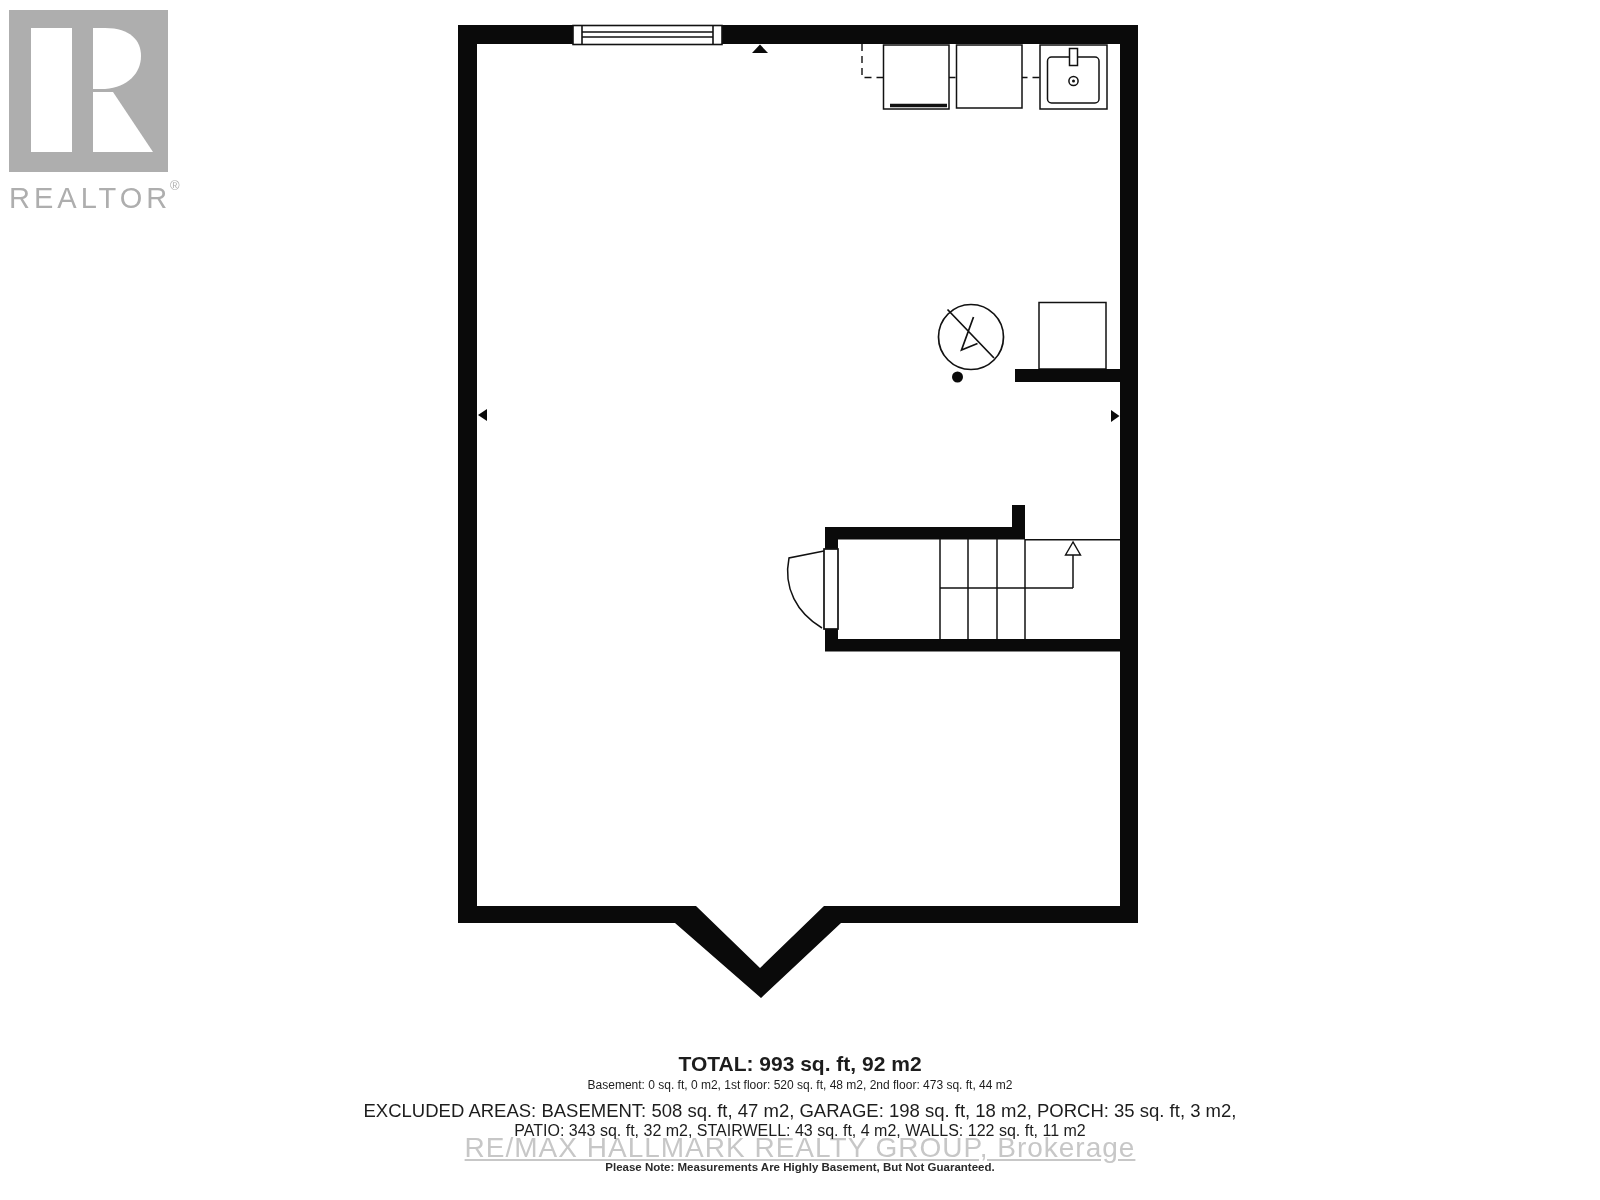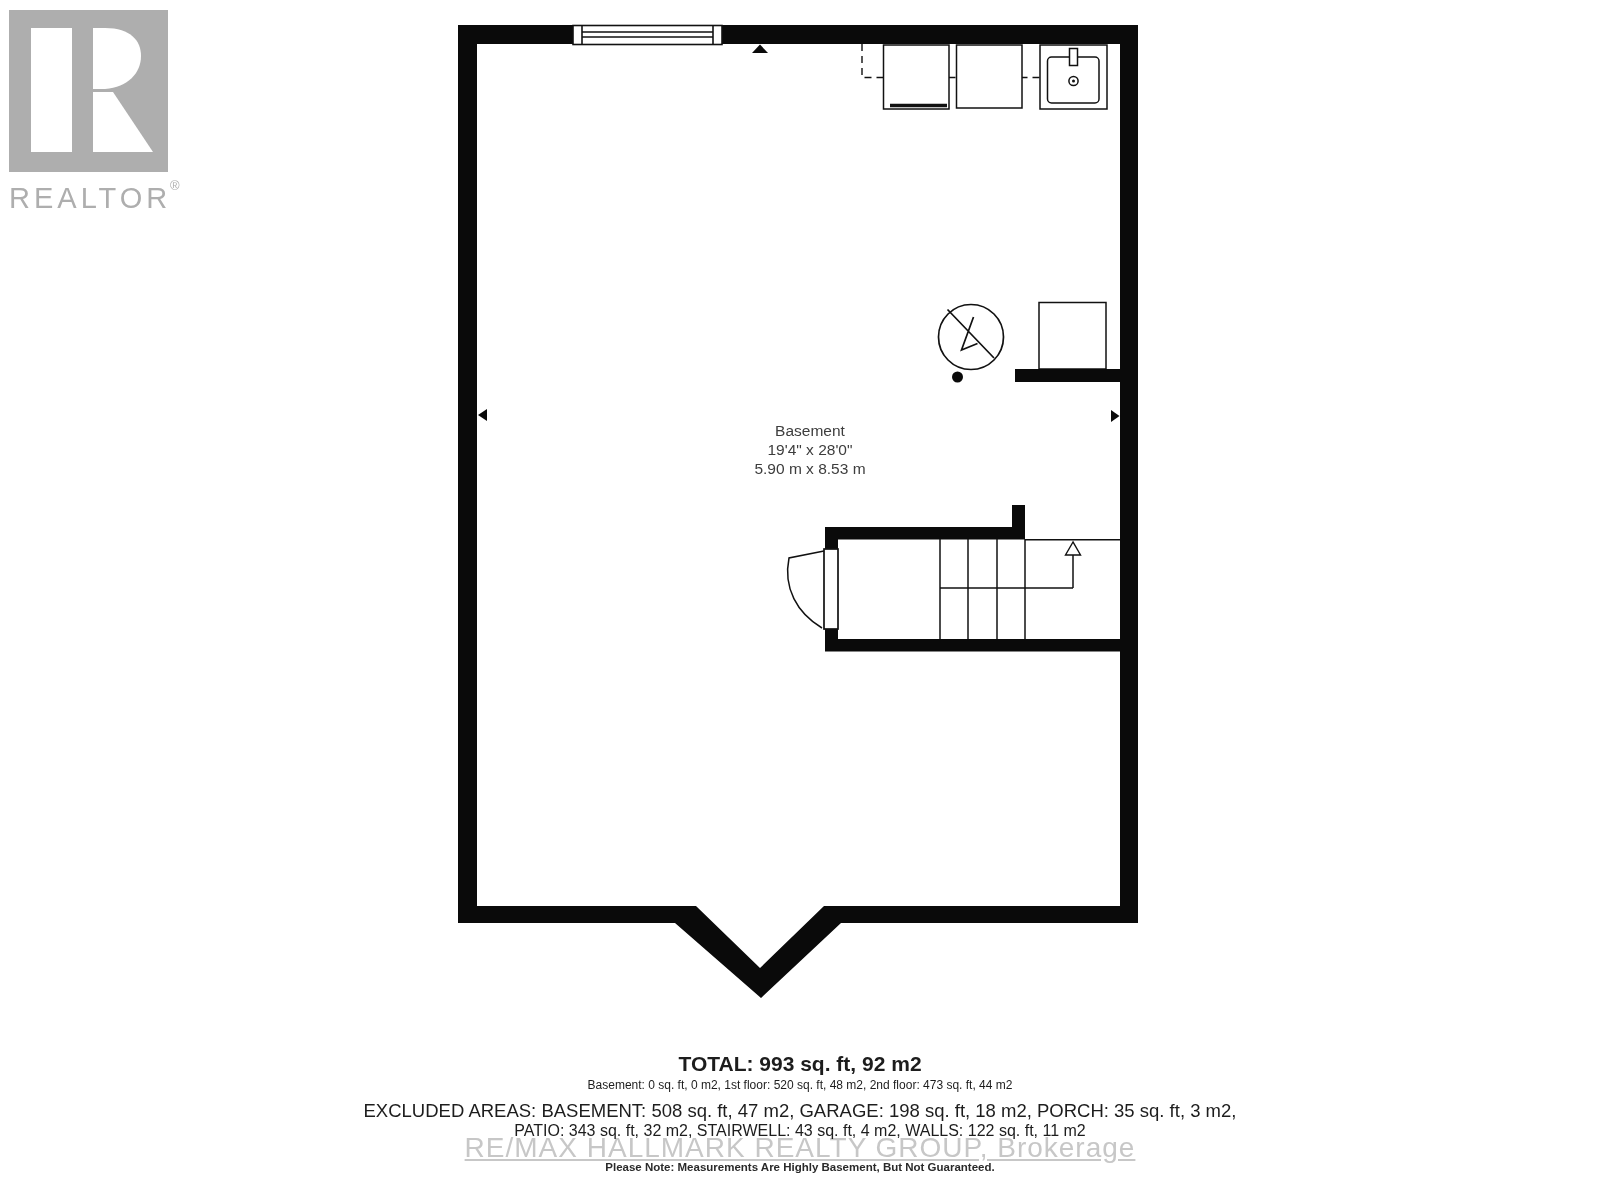--- a/index.html
+++ b/index.html
@@ -101,25 +101,20 @@
     <polygon points="760,44.5 752,53 768,53" fill="#0a0a0a"></polygon>
     <polygon points="478,415 487,409 487,421" fill="#0a0a0a"></polygon>
     <polygon points="1119.5,416 1111,410 1111,422" fill="#0a0a0a"></polygon>
 
     <g>
       <polygon points="1509,1116 1547,1153 1513,1141 1494,1153" fill="#141414"></polygon>
       <text x="1548" y="1161" font-size="15" fill="#141414" transform="rotate(-52 1553 1152)">N</text>
     </g>
   </svg>
 
-  <div id="room-label" class="abs">
-    <div>Basement</div>
-    <div>19'4" x 28'0"</div>
-    <div>5.90 m x 8.53 m</div>
-  </div>
 
   <div id="brokerage-watermark" class="abs">RE/MAX HALLMARK REALTY GROUP, Brokerage</div>
 
   <div id="total-line" class="abs summary-line">TOTAL: 993 sq. ft, 92 m2</div>
   <div id="floors-line" class="abs summary-line">Basement: 0 sq. ft, 0 m2, 1st floor: 520 sq. ft, 48 m2, 2nd floor: 473 sq. ft, 44 m2</div>
   <div id="excluded-line1" class="abs summary-line">EXCLUDED AREAS: BASEMENT: 508 sq. ft, 47 m2, GARAGE: 198 sq. ft, 18 m2, PORCH: 35 sq. ft, 3 m2,</div>
   <div id="excluded-line2" class="abs summary-line">PATIO: 343 sq. ft, 32 m2, STAIRWELL: 43 sq. ft, 4 m2, WALLS: 122 sq. ft, 11 m2</div>
   <div id="disclaimer" class="abs summary-line">Please Note: Measurements Are Highly Basement, But Not Guaranteed.</div>
 
 </div>

